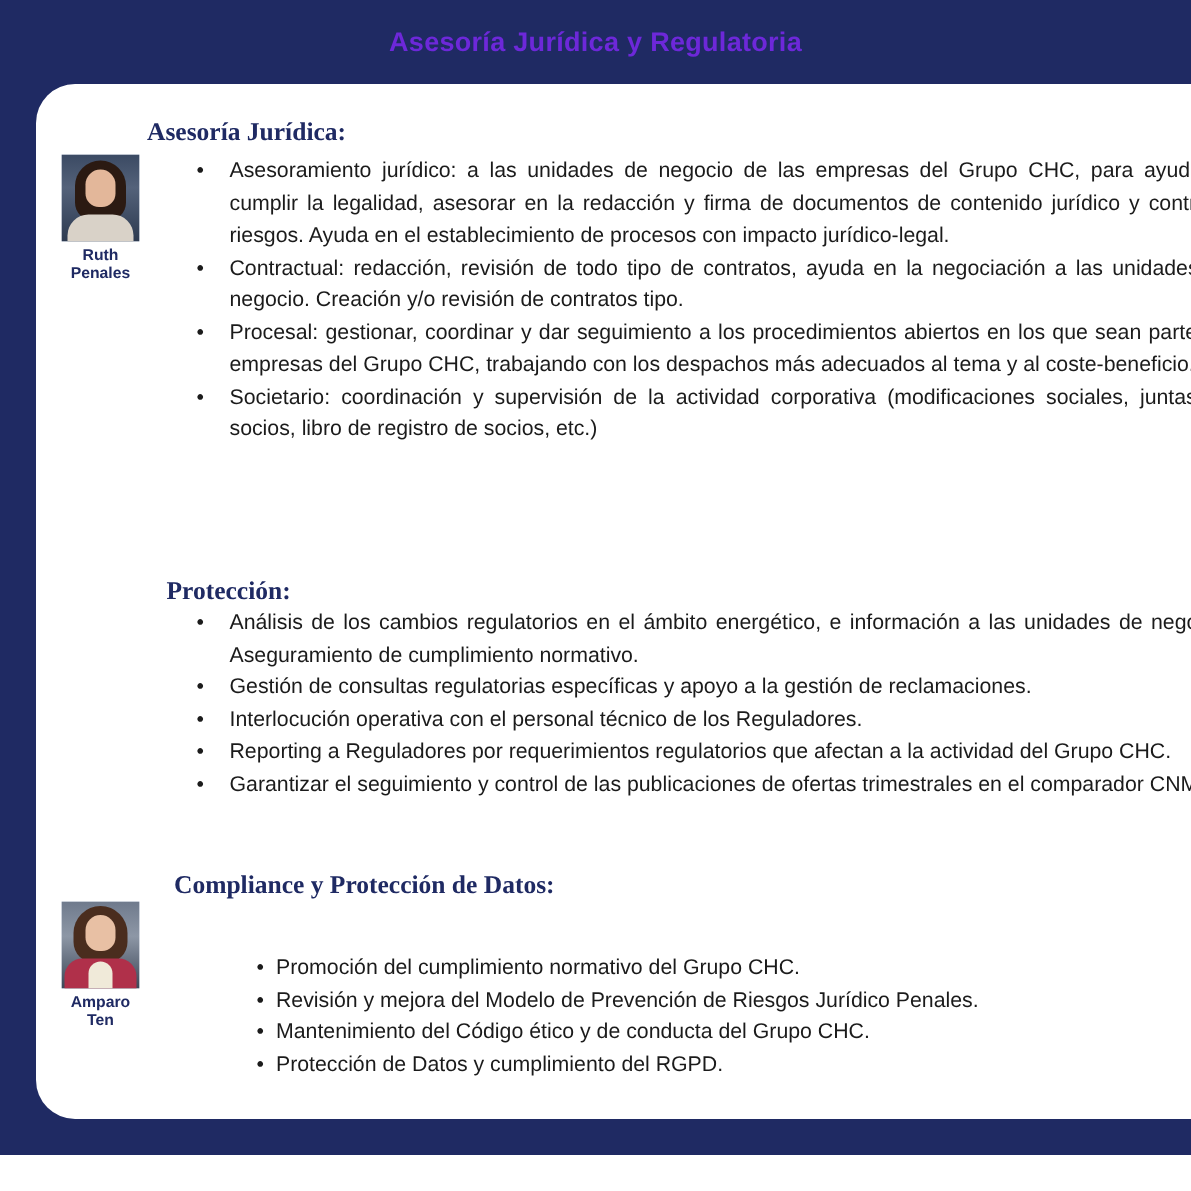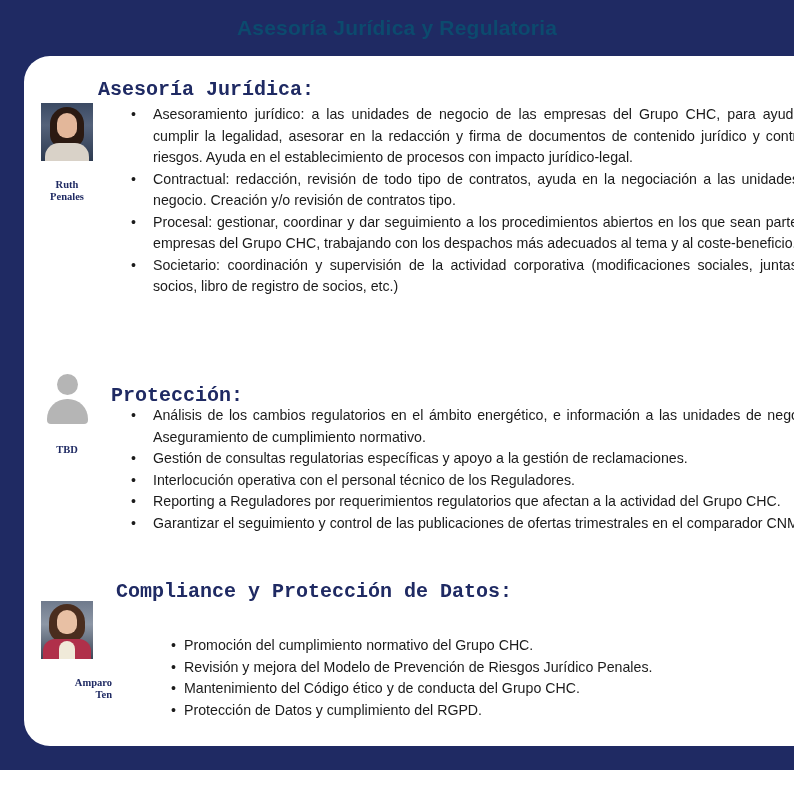--- a/index.html
+++ b/index.html
@@ -47,22 +47,22 @@
     position: absolute;
     left: 0;
     top: 0;
     width: 794px;
     height: 56px;
     display: flex;
     align-items: center;
     justify-content: center;
   }
   .title-text {
-    color: #0c4a6e;
-    font-size: 21px;
+    color: #6d28d9;
+    font-size: 18px;
     font-weight: bold;
     letter-spacing: 0.2px;
     font-family: "Liberation Sans", sans-serif;
   }
 
   .white-card {
     position: absolute;
     left: 24px;
     top: 56px;
     width: 790px;
@@ -80,26 +80,26 @@
   }
   .person .photo-frame {
     width: 52px;
     height: 58px;
     margin: 0 auto;
     overflow: hidden;
     position: relative;
     background: #cfd8e6;
   }
   .person .caption {
-    margin-top: 18px;
+    margin-top: 3px;
     font-size: 10.5px;
     font-weight: bold;
     color: #1f2a63;
     line-height: 12px;
-    font-family: Liberation Serif, serif;
+    font-family: Liberation Sans, sans-serif;
   }
 
   
   .photo-ruth {
     position: absolute;
     inset: 0;
     background: linear-gradient(180deg, #3b4a63 0%, #54627a 38%, #2d3a50 100%);
   }
   .photo-ruth .hair {
     position: absolute;
@@ -179,22 +179,22 @@
     width: 16px; height: 18px;
     background: #f0ead9;
     border-radius: 8px 8px 0 0;
   }
 
   
   .section-head {
     position: absolute;
     color: #1f2a63;
     font-weight: bold;
-    font-size: 20px;
-    font-family: Liberation Mono, monospace;
+    font-size: 17px;
+    font-family: Liberation Serif, serif;
   }
   .bullets {
     position: absolute;
     color: #1b1b1b;
     font-size: 14.2px;
     line-height: 21.5px;
     font-family: "Liberation Sans", sans-serif;
   }
   .bullets .row {
     display: flex;
@@ -238,31 +238,22 @@
           <div class="face"></div>
           <div class="body"></div>
       </div>
     </div>
     <div class="caption">
       <span>Ruth</span><br>
       <span>Penales</span>
     </div>
   </div>
 
-  <div class="person" style="left: 22px; top: 368px;">
-    <div class="silhouette">
-      <div class="head"></div>
-        <div class="shoulders"></div>
-    </div>
-    <div class="caption">
-      <span>TBD</span>
-    </div>
-  </div>
-
-  <div class="person" style="left: 22px; top: 601px; text-align: right;">
+
+  <div class="person" style="left: 22px; top: 601px;">
     <div class="photo-frame">
       <div class="photo-amparo">
         <div class="hair"></div>
           <div class="face"></div>
           <div class="body"></div>
           <div class="shirt"></div>
       </div>
     </div>
     <div class="caption">
       <span>Amparo</span><br>

